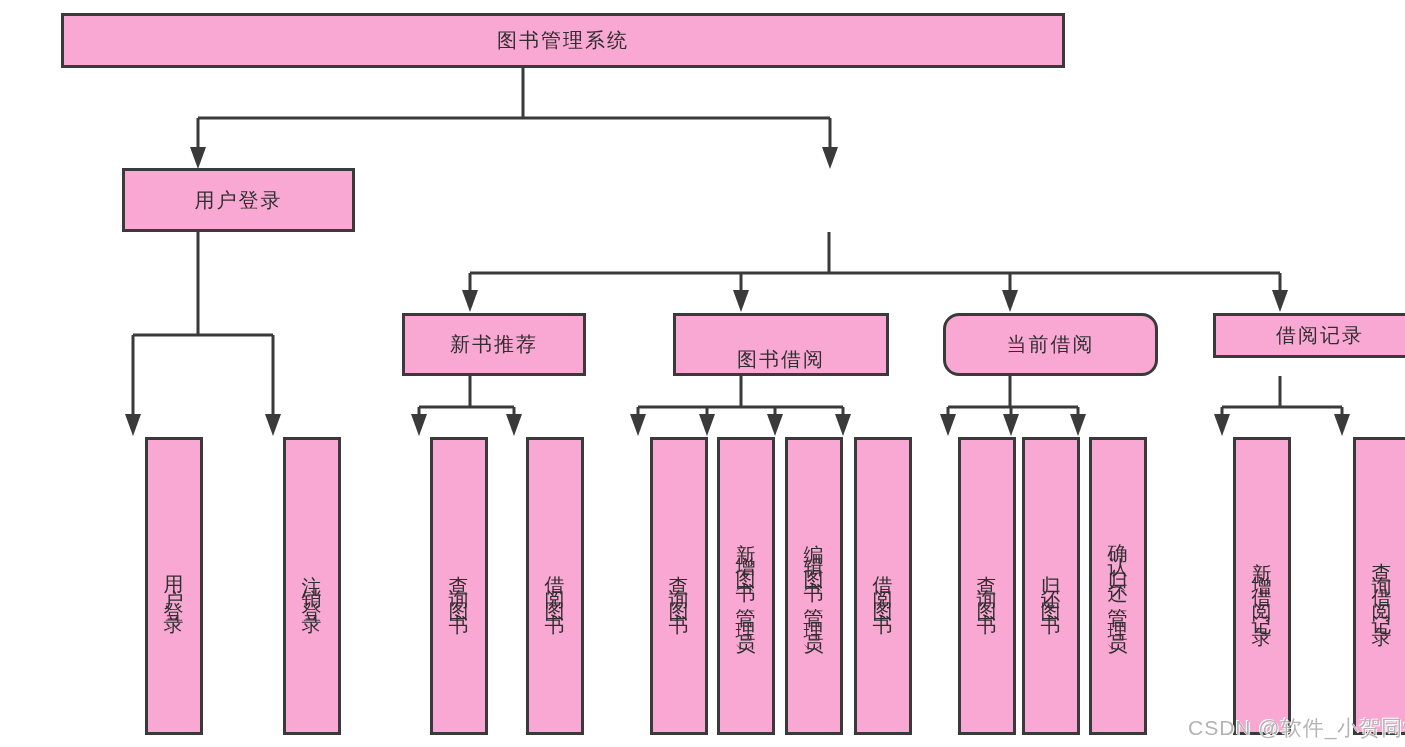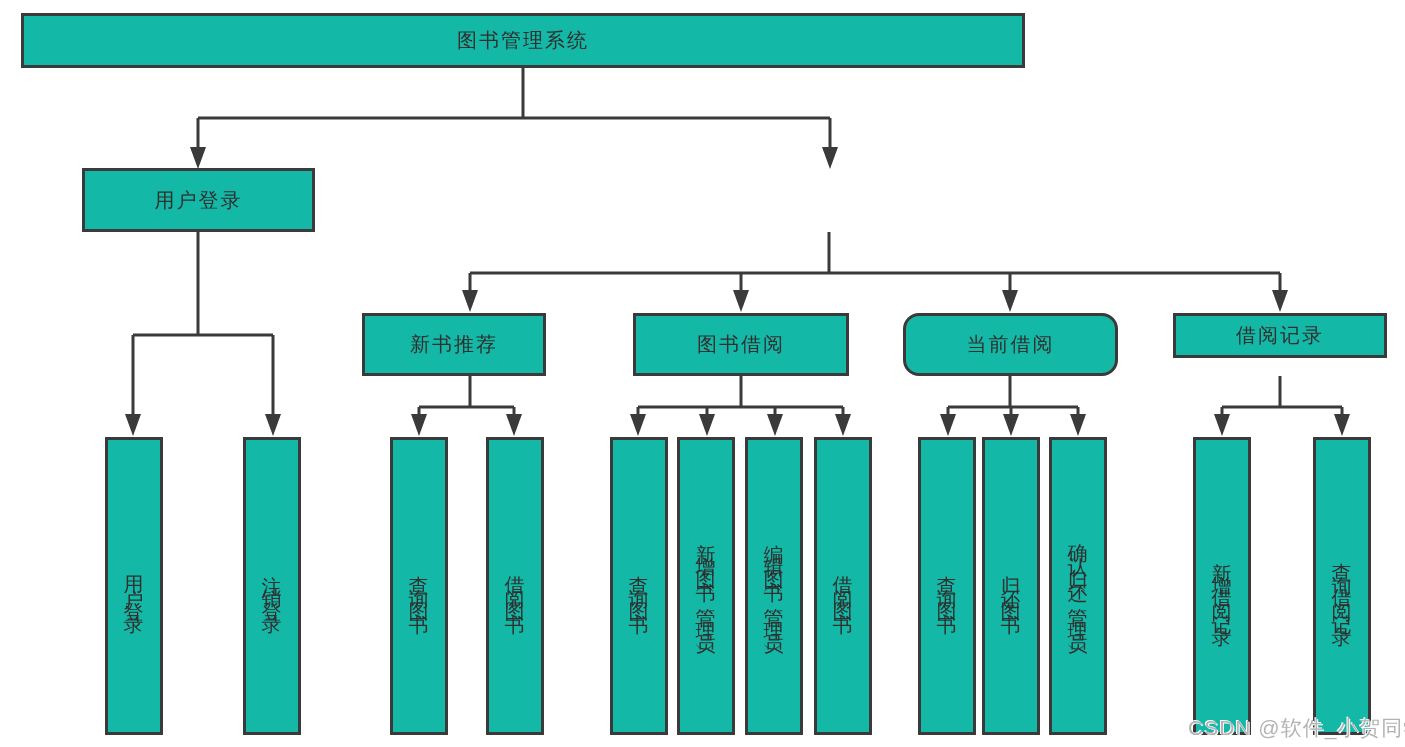--- a/index.html
+++ b/index.html
@@ -19,37 +19,38 @@
     position: absolute;
     left: 0; top: 0;
     width: 1405px;
     height: 747px;
     pointer-events: none;
   }
   .node {
     position: absolute;
     box-sizing: border-box;
     border: 3px solid #3a3a3a;
-    background: #14b8a6;
+    background: #f9a8d4;
     display: flex;
     align-items: center;
     justify-content: center;
     color: #2f2f2f;
     z-index: 2;
+    margin-left: 40px;
   }
   .h-node {
     font-size: 20px;
     letter-spacing: 2px;
     white-space: nowrap;
   }
   .root-node   { left: 21px;  top: 13px;  width: 1004px; height: 55px; }
   .l1-a        { left: 82px;  top: 168px; width: 233px;  height: 64px; }
   .l1-b        { left: 711px; top: 168px; width: 237px;  height: 64px; }
   .l2-a        { left: 362px; top: 313px; width: 184px;  height: 63px; }
-  .l2-b        { left: 633px; top: 313px; width: 216px;  height: 63px; }
+  .l2-b        { left: 633px; top: 313px; width: 216px;  height: 63px; align-items: flex-end; }
   .l2-c        { left: 903px; top: 313px; width: 215px;  height: 63px; border-radius: 16px; }
   .l2-d        { left: 1173px;top: 313px; width: 214px;  height: 45px; }
   .leaf {
     top: 437px;
     width: 58px;
     height: 298px;
   }
   .vtext {
     writing-mode: vertical-rl;
     text-orientation: mixed;

